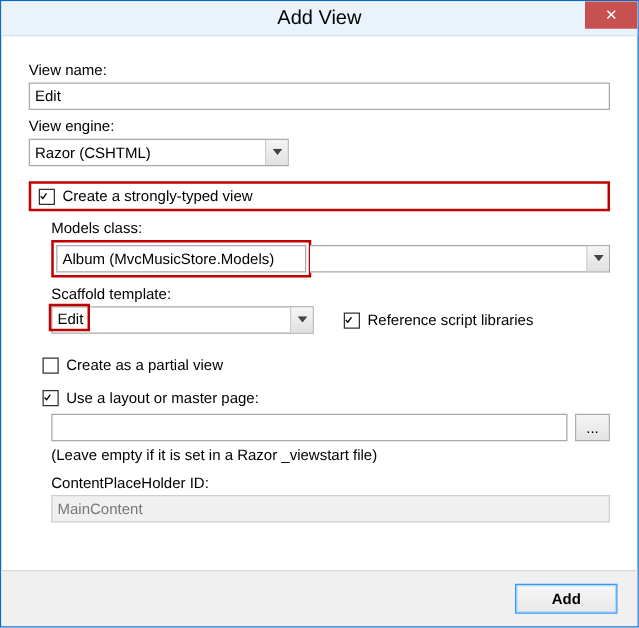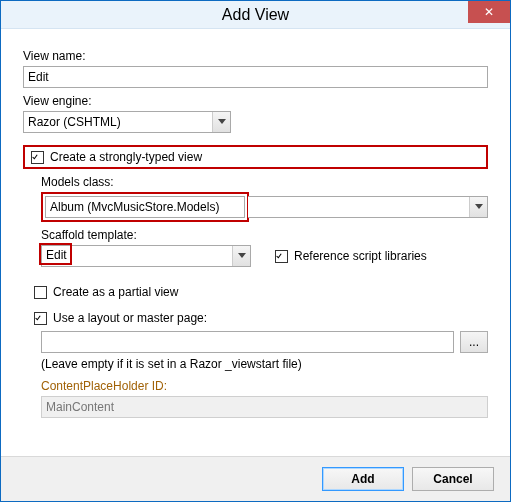--- a/index.html
+++ b/index.html
@@ -80,21 +80,21 @@
     width:13px;height:13px;border:1px solid #333;background:#fff;
     display:inline-flex;align-items:center;justify-content:center;flex:0 0 auto;
   }
   .check.checked::after{
     content:"";width:9px;height:9px;background:none;
   }
   .check.checked svg{width:10px;height:10px;}
   .indent { margin-left: 18px; }
   .highlight-red { border:2px solid #c00000; padding:3px 6px; display:inline-flex; align-items:center; gap:6px;}
   .highlight-red-box { border:2px solid #c00000; padding:2px; display:inline-block; }
-  .disabled { color:#a16207; }
+  .disabled { color:#000000; }
   .disabled-box { background:#f0f0f0; color:#777; border:1px solid #cfcfcf;}
   .footer {
     background:#f0f0f0;
     border-top:1px solid #d9d9d9;
     padding:10px 16px;
     display:flex;
     justify-content:flex-end;
     gap:8px;
   }
   .btn {
@@ -227,16 +227,13 @@
       <span>MainContent</span>
     </div>
   </div>
 
 </div>
 
 <div class="footer">
   <div class="btn default">
     <span>Add</span>
   </div>
-  <div class="btn">
-    <span>Cancel</span>
-  </div>
 </div>
 
 </body></html>

